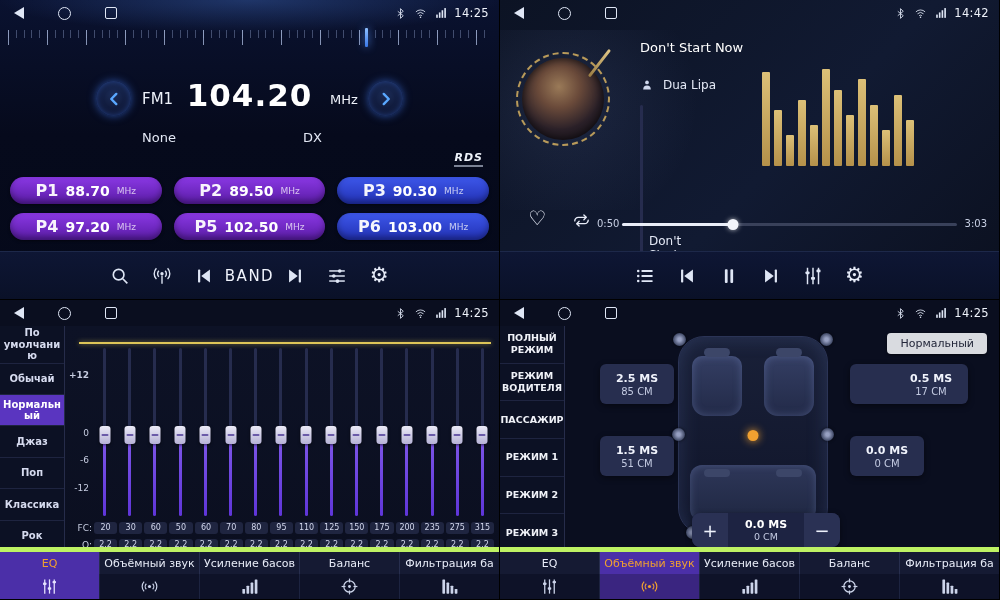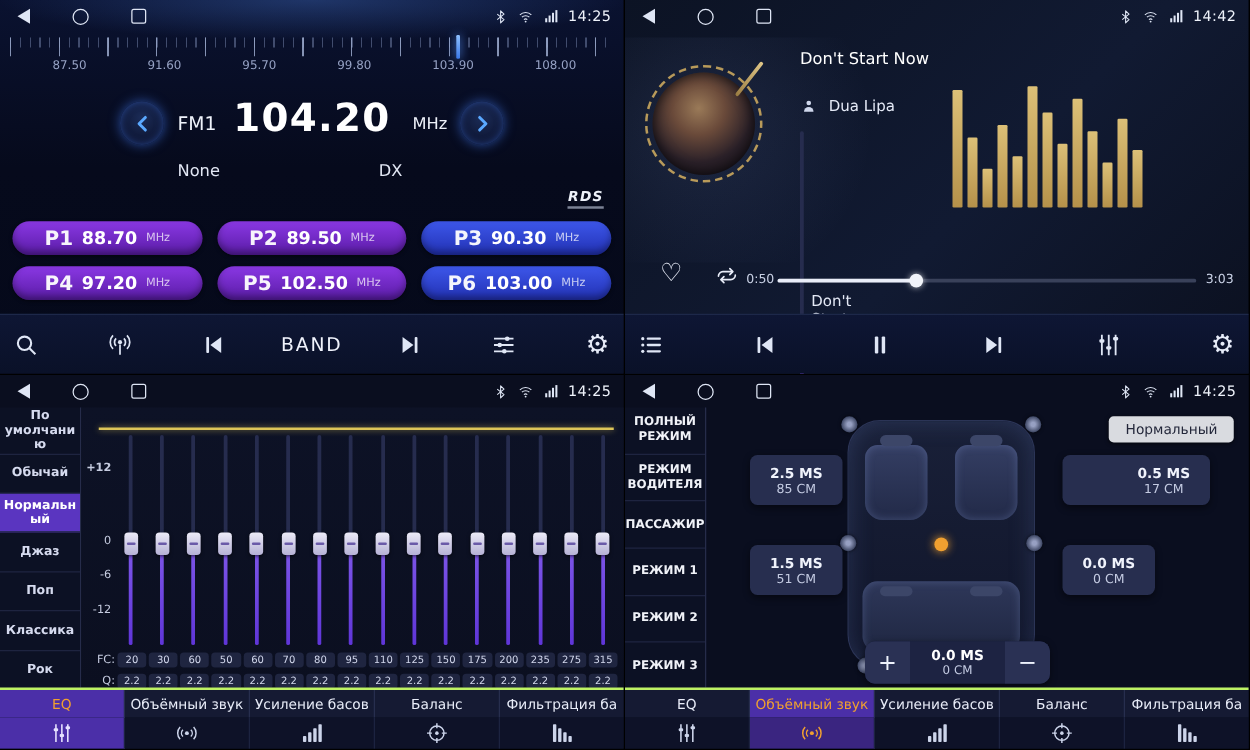--- a/index.html
+++ b/index.html
@@ -13,21 +13,21 @@
   .sb-left{display:flex;align-items:center;gap:34px;padding-left:4px;}
   .nav-tri{width:0;height:0;border-top:6px solid transparent;border-bottom:6px solid transparent;border-right:10px solid #dfe6f5;display:inline-block;}
   .nav-circ{width:11px;height:11px;border:1.6px solid #dfe6f5;border-radius:50%;display:inline-block;}
   .nav-sq{width:10px;height:10px;border:1.6px solid #dfe6f5;border-radius:2px;display:inline-block;}
   .sb-right{display:flex;align-items:center;gap:7px;color:#dfe6f5;}
   .sb-right svg{width:13px;height:13px;display:block;}
   .sb-time{font-size:11.5px;color:#eef2fa;letter-spacing:.3px;}
 
   
   .toolbar{position:absolute;bottom:0;left:0;right:0;height:47px;display:flex;align-items:center;
-    justify-content:space-between;background:linear-gradient(180deg,#0e1634,#0a1128);
+    justify-content:center;background:linear-gradient(180deg,#0e1634,#0a1128);
     border-top:1px solid rgba(80,100,160,.28);}
   .tool{color:#dfe6f5;display:flex;align-items:center;justify-content:center;width:42px;height:42px;}
   .tool svg{width:22px;height:22px;display:block;}
   .gear-glyph{font-size:21px;line-height:1;color:#e6ebf8;}
   .band-btn{width:auto;font-size:15px;letter-spacing:1.5px;color:#f0f3fc;}
 
   
   #radio{background:linear-gradient(180deg,#0a1230 0%,#060a1c 45%,#05091a 100%);}
   #radio::before{content:'';position:absolute;top:0;left:0;right:0;height:46px;
     background:radial-gradient(ellipse 70% 100% at 50% 0%,rgba(80,135,235,.30),transparent 72%);pointer-events:none;}
@@ -85,21 +85,21 @@
   .elapsed{position:absolute;left:97px;top:218px;font-size:10px;color:#c8d0e4;}
   .ptrack{position:absolute;left:122px;right:42px;top:223px;height:3px;background:#39415a;border-radius:2px;}
   .ptrack-fill{height:100%;background:#e9edf8;border-radius:2px;}
   .ptrack-knob{position:absolute;top:-4px;width:11px;height:11px;border-radius:50%;background:#f2f4fa;
     transform:translateX(-50%);box-shadow:0 0 5px rgba(255,255,255,.7);}
   .duration{position:absolute;right:12px;top:218px;font-size:10px;color:#c8d0e4;}
 
   
   #equalizer,#surround{background:#0a0e1f;}
   .tabbar{position:absolute;bottom:0;left:0;right:0;z-index:6;}
-  .tab-row{display:flex;height:22px;background:#151a33;border-top:2px solid #bef264;}
+  .tab-row{display:flex;height:22px;background:#151a33;border-top:5px solid #bef264;}
   .tab-cell{flex:1;display:flex;align-items:center;justify-content:center;color:#e8ecf8;font-size:11px;
     border-right:1px solid #272e4e;white-space:nowrap;overflow:hidden;}
   .tab-cell:last-child{border-right:none;}
   .tab-cell.active{background:#4b2fa8;color:#f0a030;}
   .icon-row{display:flex;height:25px;background:#0e1228;}
   .icon-cell{flex:1;display:flex;align-items:center;justify-content:center;color:#ccd4ea;border-right:1px solid #1c2340;}
   .icon-cell:last-child{border-right:none;}
   .icon-cell svg{width:19px;height:19px;}
   #eq-tabbar .icon-cell.active{background:#4b2fa8;color:#e6e2ff;}
   #surround-tabbar .icon-cell.active{background:#3a2580;color:#f0a030;}
@@ -197,28 +197,20 @@
             <rect x="14" y="6" width="3" height="14"></rect>
             <rect x="19" y="2" width="3" height="18"></rect>
           </svg>
         <span class="sb-time">14:25</span>
       </div>
     </header>
 
     <div class="ruler">
       <div class="ticks"></div>
       <div class="pointer" style="left: 74%;"></div>
-      <div class="scale-labels">
-        <span>87.50</span>
-        <span>91.60</span>
-        <span>95.70</span>
-        <span>99.80</span>
-        <span>103.90</span>
-        <span>108.00</span>
-      </div>
     </div>
 
     <div class="freq-row">
       <div class="nav-btn left">
         <svg viewBox="0 0 24 24">
             <polyline points="14.5,6.5 9,12 14.5,17.5" fill="none" stroke="#5aa8ff" stroke-width="2.6" stroke-linecap="round" stroke-linejoin="round"></polyline>
           </svg>
       </div>
       <span class="band-label">FM1</span>
       <span class="freq-big">104.20</span>

